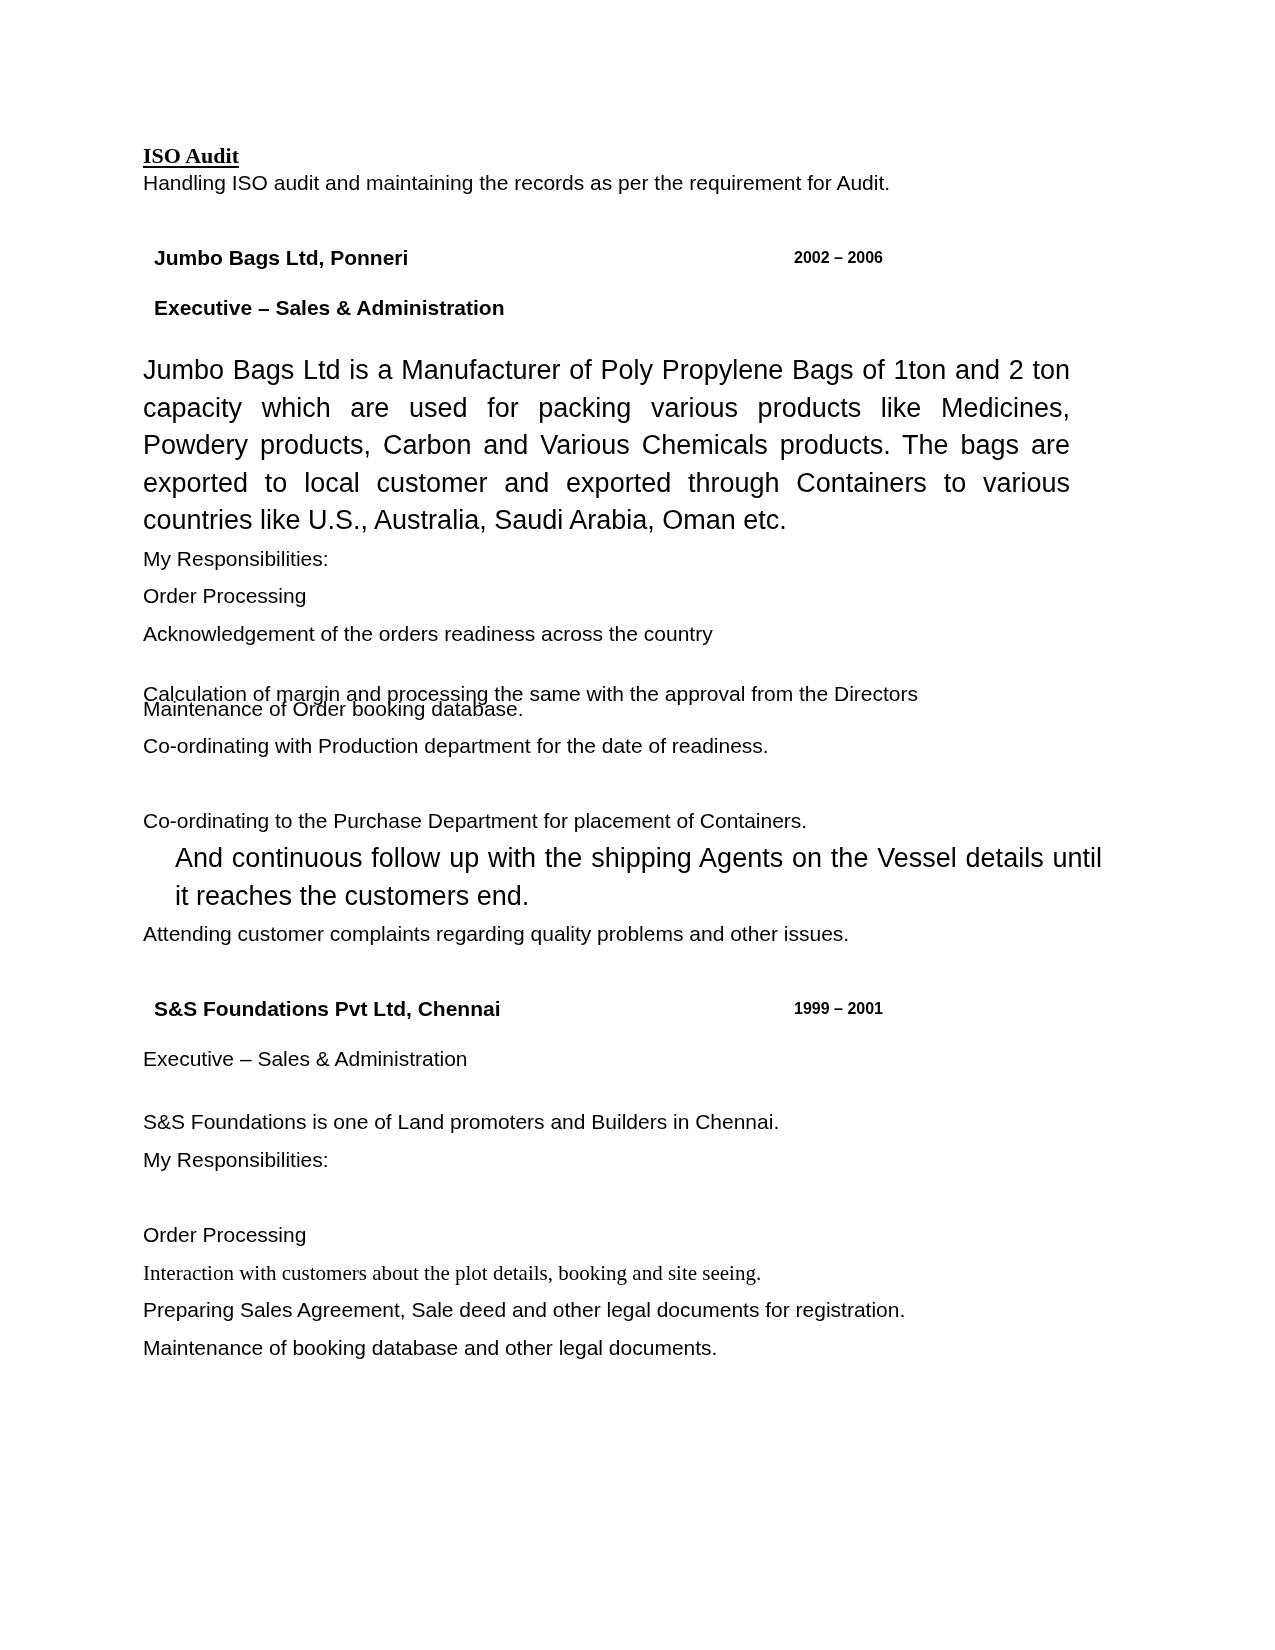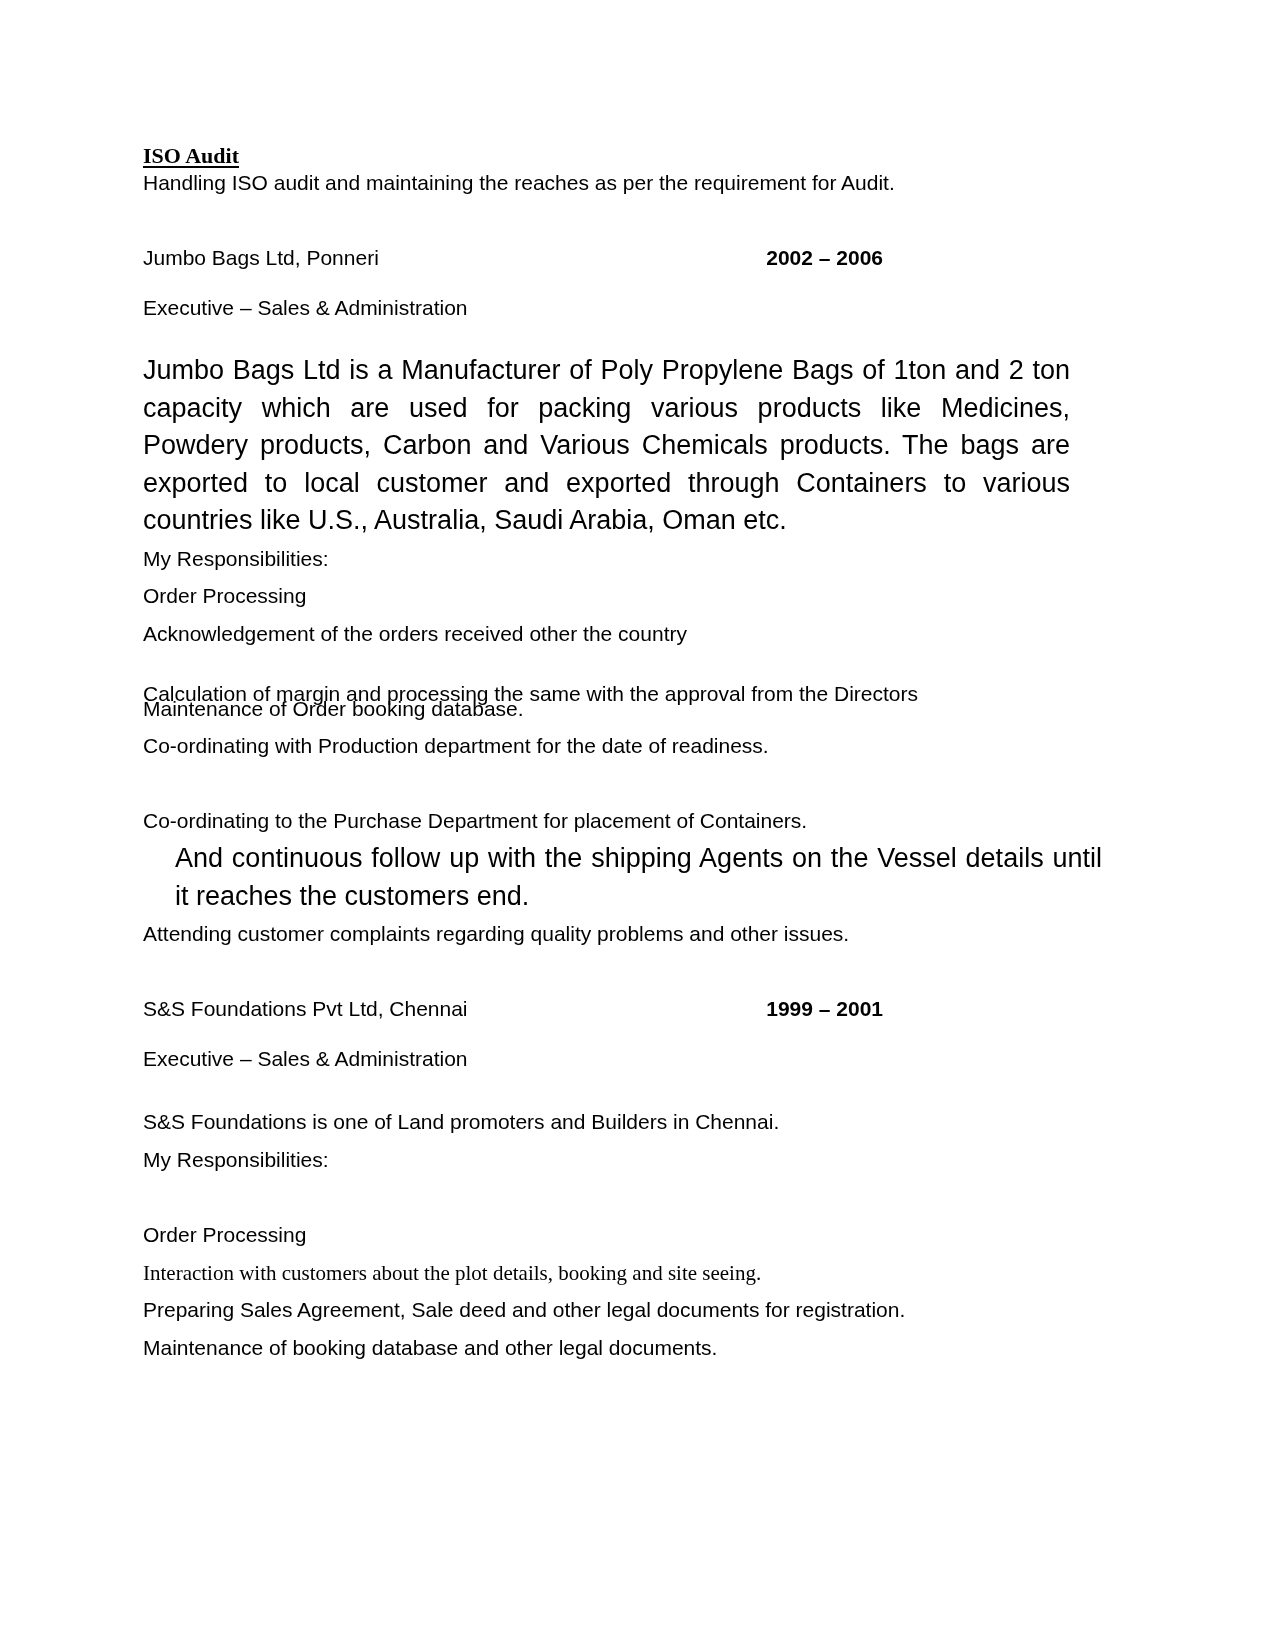--- a/index.html
+++ b/index.html
@@ -1,41 +1,41 @@
 <!DOCTYPE html>
 <html><head>
   <meta charset="utf-8">
   <style>
     html, body { margin: 0; padding: 0; background: #ffffff; }
     body { width: 1275px; height: 1650px; position: relative; overflow: hidden; color: #000; }
     .page { position: absolute; left: 0; top: 0; width: 1088px; height: 1650px; background: #fff; }
     .abs { position: absolute; left: 143px; white-space: nowrap; font-family: "Liberation Sans", sans-serif; font-size: 21px; line-height: 24px; }
     .serif-head { font-family: "Liberation Serif", serif; font-weight: bold; font-size: 22px; text-decoration: underline; text-underline-offset: 3px; }
-    .bold { font-weight: normal; }
-    .date { position: absolute; right: 205px; font-family: "Liberation Sans", sans-serif; font-size: 21px; line-height: 24px; font-weight: bold; white-space: nowrap; }
+    .bold { font-weight: bold; margin-left: 11px; }
+    .date { position: absolute; right: 205px; font-family: "Liberation Sans", sans-serif; font-size: 16px; line-height: 24px; font-weight: bold; white-space: nowrap; }
     .justify { position: absolute; left: 143px; width: 927px; font-family: "Liberation Sans", sans-serif; font-size: 27px; line-height: 37.6px; text-align: justify; }
     .justify.last-left { text-align-last: left; }
   </style>
 </head>
 <body>
 
 <div class="page">
 
   <div class="abs serif-head" style="top:144px;">ISO Audit</div>
-  <div class="abs" style="top:171px;">Handling ISO audit and maintaining the reaches as per the requirement for Audit.</div>
+  <div class="abs" style="top:171px;">Handling ISO audit and maintaining the records as per the requirement for Audit.</div>
 
   <div class="abs bold" style="top:246px;">Jumbo Bags Ltd, Ponneri</div>
   <div class="date" style="top:246px;">2002 – 2006</div>
   <div class="abs bold" style="top:296px;">Executive – Sales &amp; Administration</div>
 
   <div class="justify last-left" style="top:352px;">Jumbo Bags Ltd is a Manufacturer of Poly Propylene Bags of 1ton and 2 ton capacity which are used for packing various products like Medicines, Powdery products, Carbon and Various Chemicals products. The bags are exported to local customer and exported through Containers to various countries like U.S., Australia, Saudi Arabia, Oman etc.</div>
 
   <div class="abs" style="top:547px;">My Responsibilities:</div>
   <div class="abs" style="top:584px;">Order Processing</div>
-  <div class="abs" style="top:622px;">Acknowledgement of the orders received other the country</div>
+  <div class="abs" style="top:622px;">Acknowledgement of the orders readiness across the country</div>
   <div class="abs" style="top:682px;">Calculation of margin and processing the same with the approval from the Directors</div>
   <div class="abs" style="top:697px;">Maintenance of Order booking database.</div>
   <div class="abs" style="top:734px;">Co-ordinating with Production department for the date of readiness.</div>
   <div class="abs" style="top:809px;">Co-ordinating to the Purchase Department for placement of Containers.</div>
   <div class="justify last-left" style="top:840px; line-height:37.5px;margin-left:32px;">And continuous follow up with the shipping Agents on the Vessel details until it reaches the customers end.</div>
   <div class="abs" style="top:922px;">Attending customer complaints regarding quality problems and other issues.</div>
 
   <div class="abs bold" style="top:997px;">S&amp;S Foundations Pvt Ltd, Chennai</div>
   <div class="date" style="top:997px;">1999 – 2001</div>
   <div class="abs" style="top:1047px;">Executive – Sales &amp; Administration</div>

